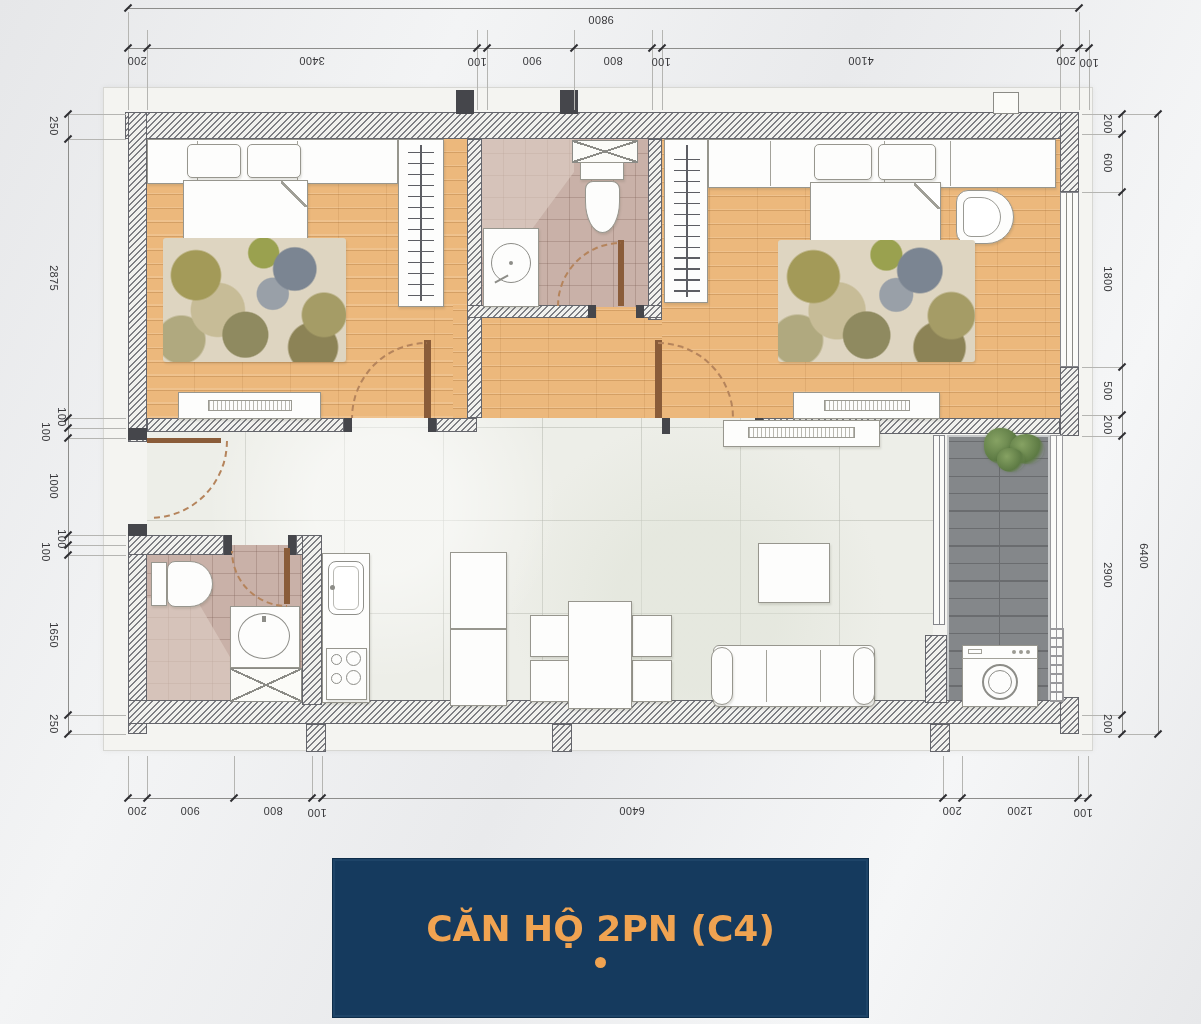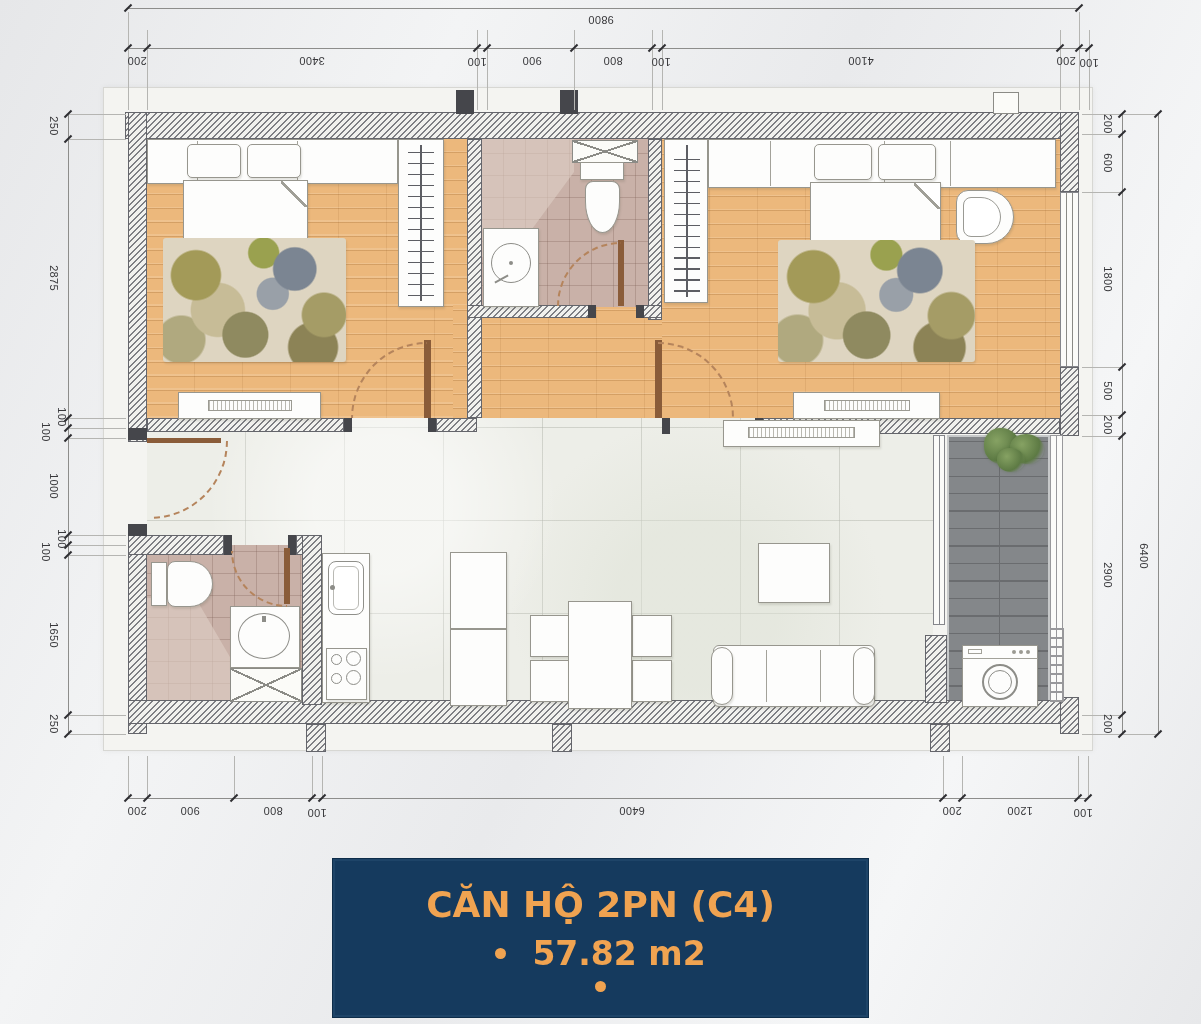--- a/index.html
+++ b/index.html
@@ -343,20 +343,16 @@
   <span class="a dim tdim" style="left:317px;top:813px">100</span>
   <span class="a dim tdim" style="left:632px;top:811px">6400</span>
   <span class="a dim tdim" style="left:952px;top:811px">200</span>
   <span class="a dim tdim" style="left:1020px;top:811px">1200</span>
   <span class="a dim tdim" style="left:1083px;top:813px">100</span>
 
   <div class="a tb" style="left:332px;top:858px;width:537px;height:160px">
     <div class="tb-title">CĂN HỘ 2PN (C4)</div>
     <div class="tb-row">
       <span class="tb-dot"></span>
-      <span class="tb-txt">57.82 m2</span>
-    </div>
-    <div class="tb-row">
-      <span class="tb-dot"></span>
     </div>
   </div>
 
 </div>
 
 </body></html>

